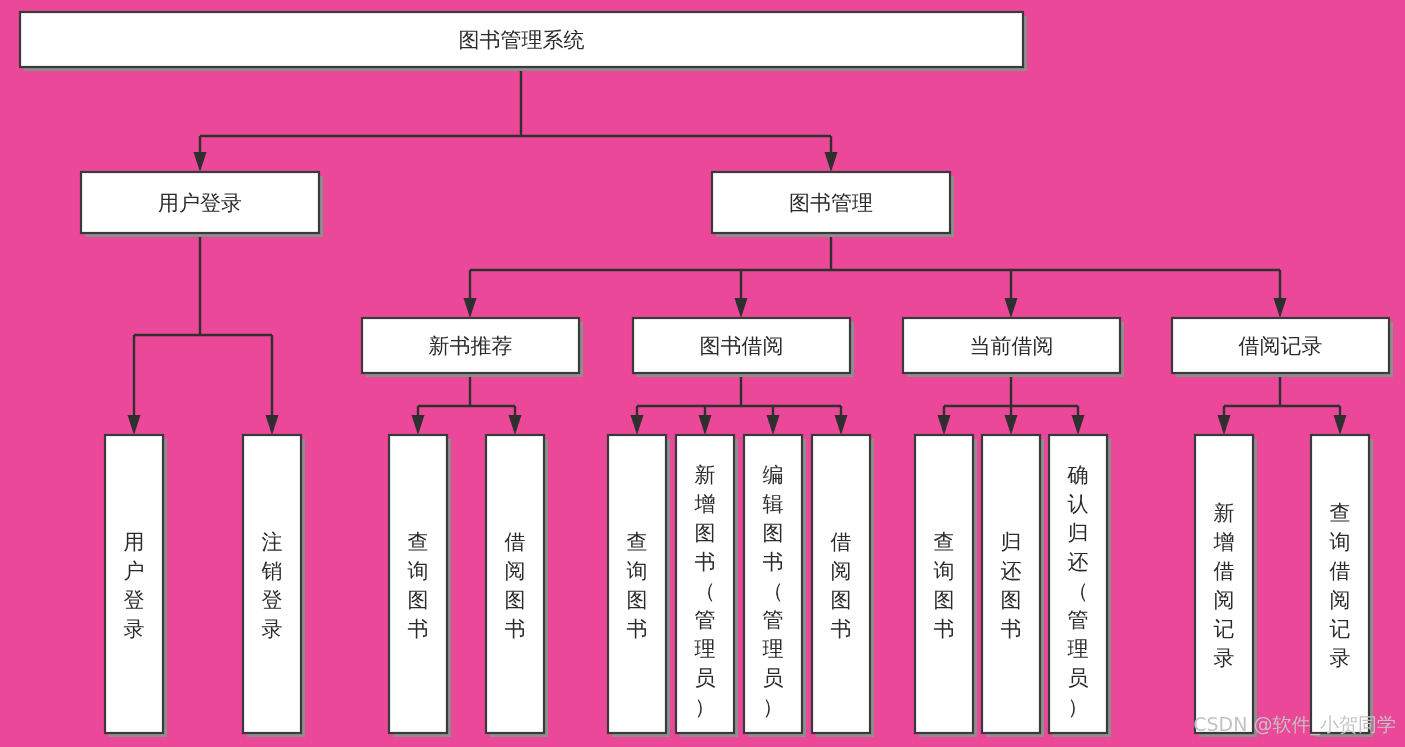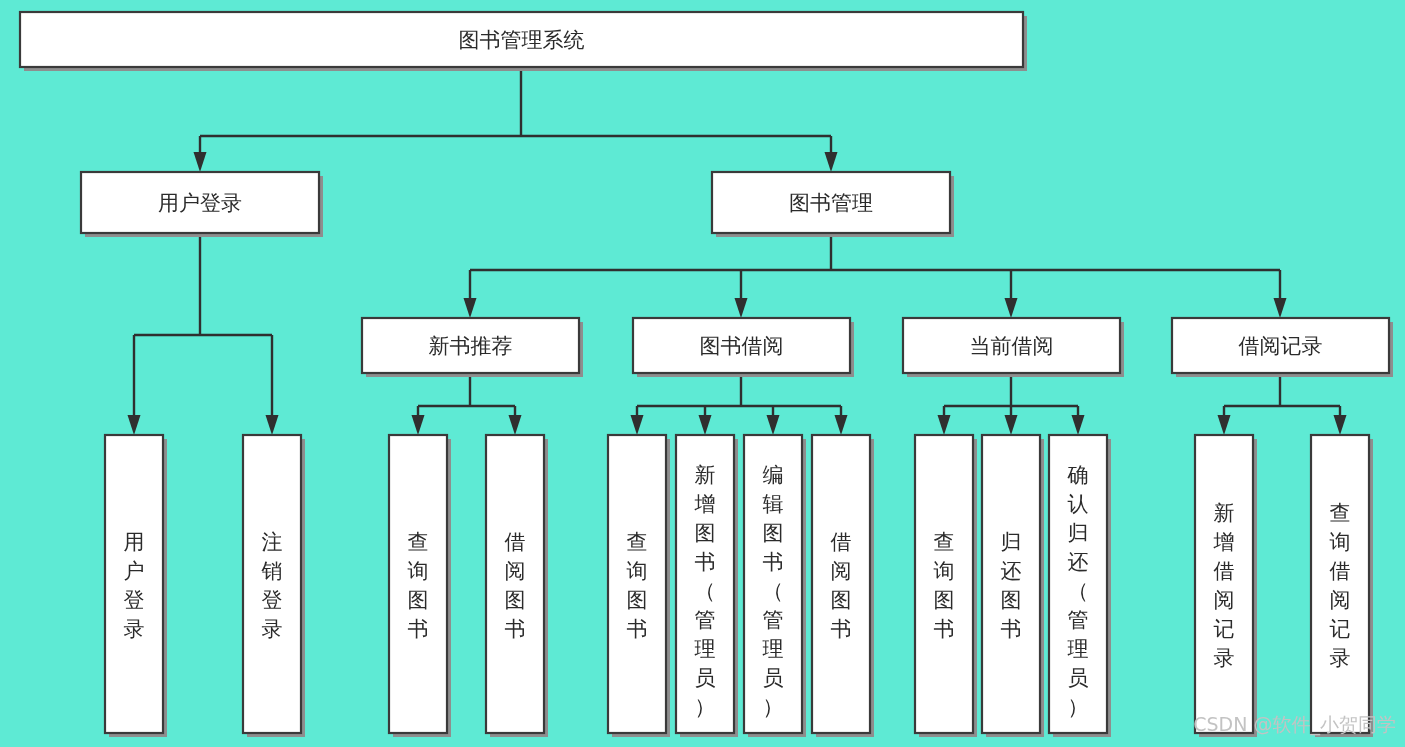--- a/index.html
+++ b/index.html
@@ -12,21 +12,21 @@
     width: 1405px;
     height: 747px;
     font-family: "DejaVu Sans", "Liberation Sans", sans-serif;
     overflow: hidden;
     position: relative;
   }
   #diagram-root {
     position: relative;
     width: 1405px;
     height: 747px;
-    background: #5eead4;
+    background: #ec4899;
   }
   svg#tree-svg {
     position: absolute;
     left: 0;
     top: 0;
     width: 1405px;
     height: 747px;
     display: block;
   }
   .node-box {

